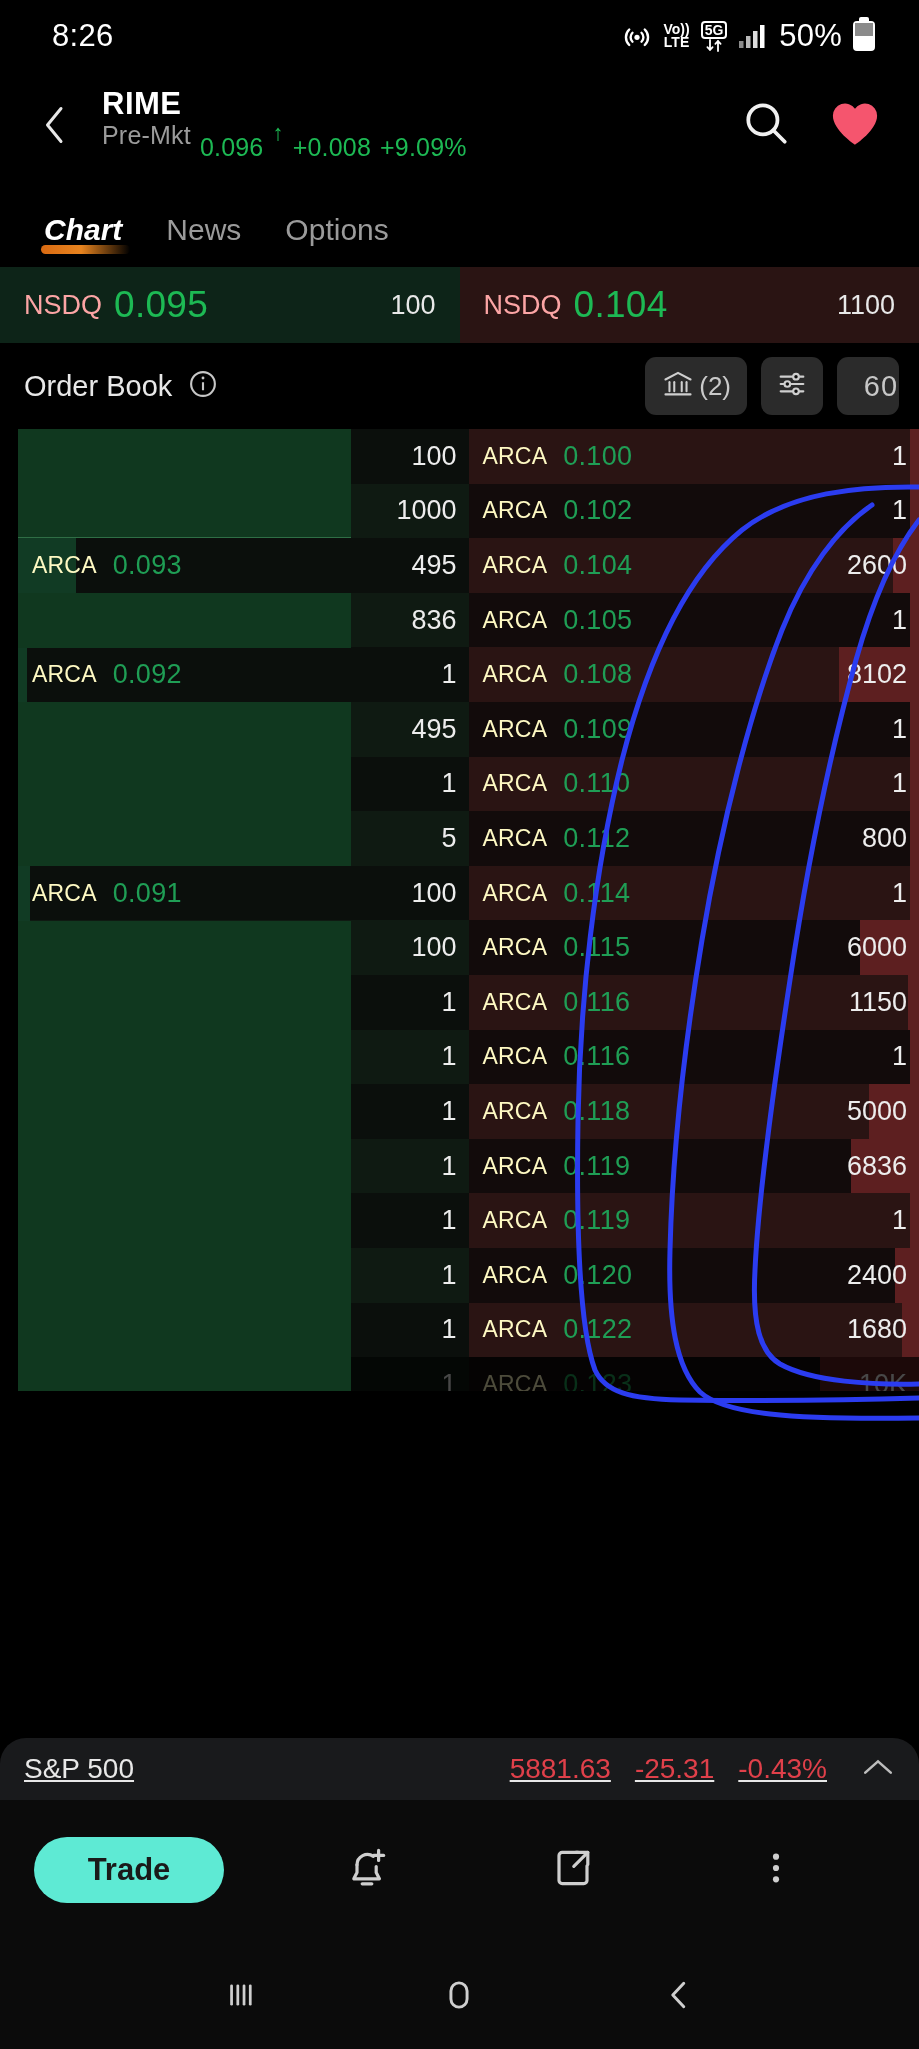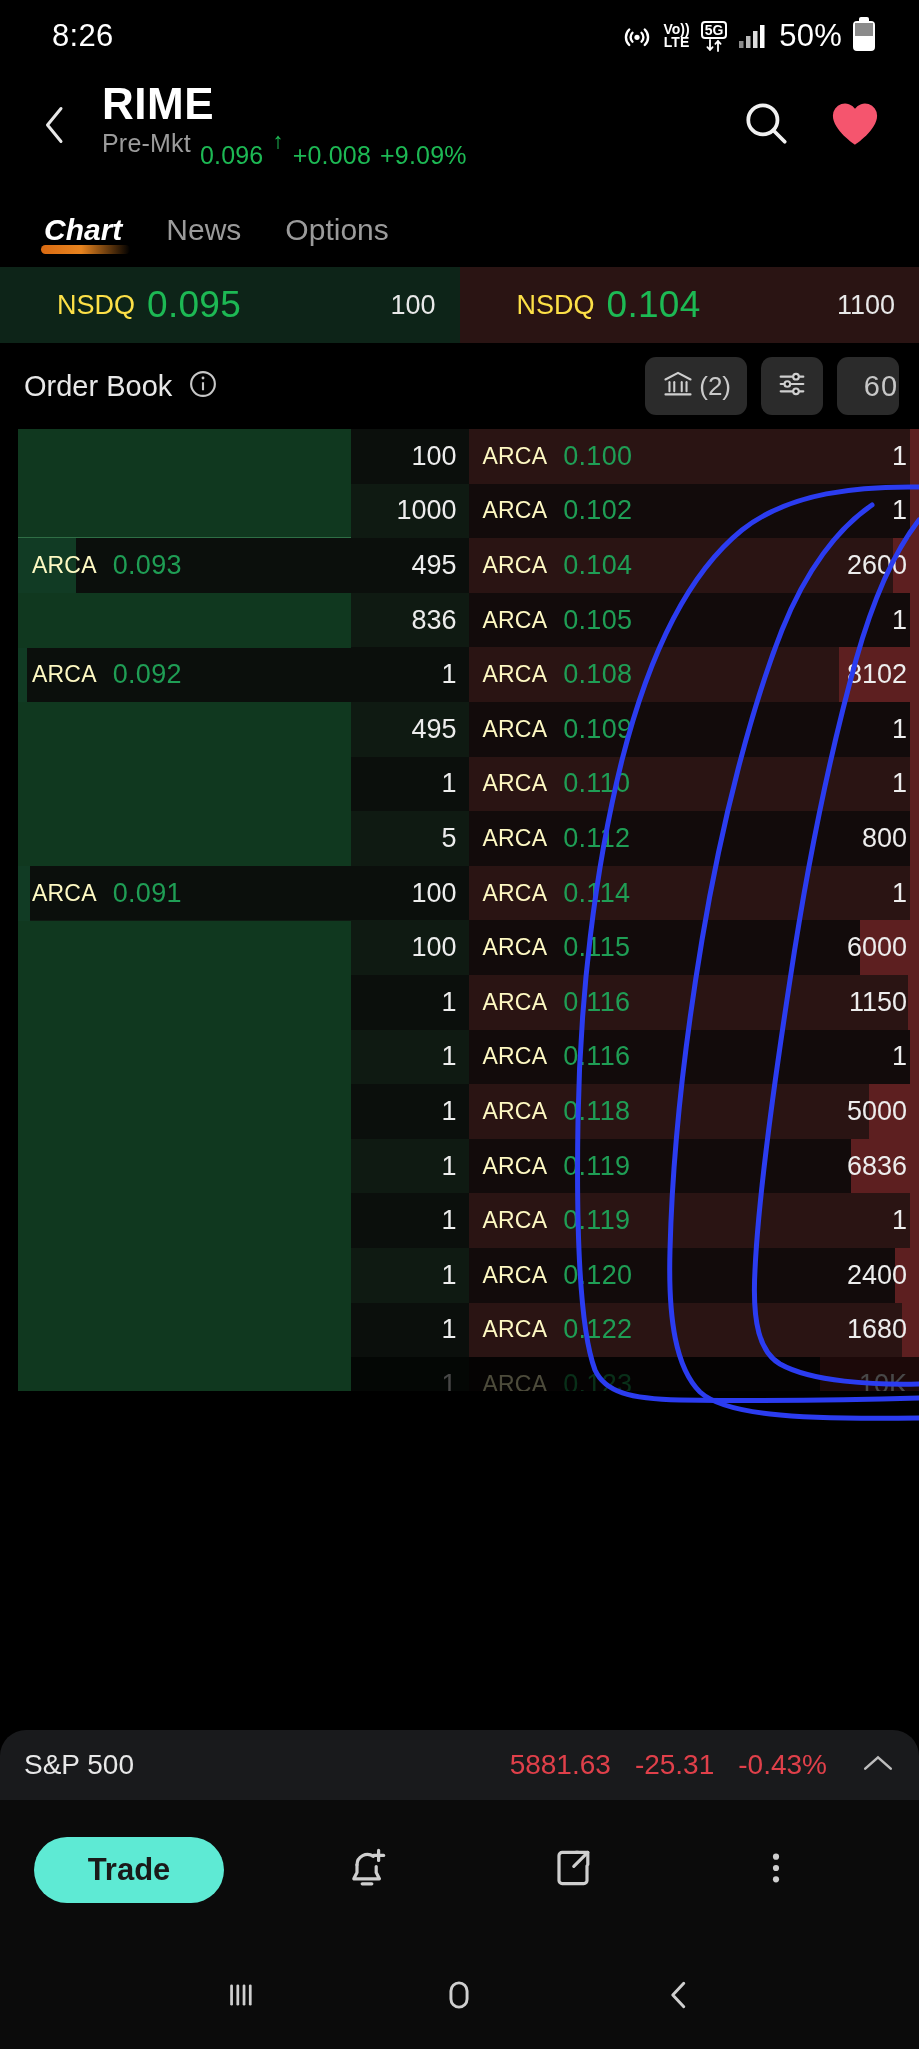--- a/index.html
+++ b/index.html
@@ -28,41 +28,41 @@
     display:flex; flex-direction:column; justify-content:flex-end; }
   .batt:before{ content:""; position:absolute; top:-6px; left:50%; transform:translateX(-50%);
     width:10px; height:4px; background:#fff; border-radius:2px 2px 0 0;}
   .batt i{ display:block; width:100%; height:50%; background:#fff; }
   .batt em{ display:block; position:absolute; top:0; left:0; right:0; height:50%; background:#8b8b8b;}
 
   
   .header{ height:105px; display:flex; align-items:center; padding:0 38px 0 24px; }
   .back-btn{ width:62px; display:flex; align-items:center; justify-content:center; }
   .hdr-titles{ flex:1; padding-left:16px; }
-  .sym{ font-size:44px; font-weight:700; color:#fff; letter-spacing:.5px; line-height:1.12; }
+  .sym{ font-size:31px; font-weight:700; color:#fff; letter-spacing:.5px; line-height:1.12; }
   .quoteline{ font-size:25px; color:#9b9b9b; letter-spacing:.2px; display:flex; align-items:flex-start; gap:9px;}
   .quoteline .g{ color:#1db954;margin-top:12px; }
   .quoteline .arrow{ color:#1db954; font-size:22px; position:relative; top:-1px;}
   .hdr-actions{ display:flex; align-items:center; gap:38px; }
 
   
   .tabs{ display:flex; align-items:flex-end; gap:0; padding:12px 0 0 22px; height:80px;}
   .tab{ font-size:30px; color:#9b9b9b; padding:0 22px 10px 22px; position:relative; white-space:nowrap;}
   .tab.active{ color:#ffffff; font-weight:700; font-style:italic; }
   .tab.active:after{ content:""; position:absolute; left:19px; right:14px; bottom:3px; height:9px;
     border-radius:5px;
     background:linear-gradient(90deg,#d96a12 0%,#e8841f 45%,rgba(232,132,31,0) 100%); }
 
   
   .nbbo{ display:flex; margin-top:10px; }
   .nbbo > div{ flex:1; height:76px; display:flex; align-items:center; padding:0 24px;
     font-size:27px; }
   .nbbo .bid{ background:#0d2418; }
   .nbbo .ask{ background:#2a1413; }
-  .nbbo .venue{ color:#fde047; font-size:27px;margin-left:33px; }
+  .nbbo .venue{ color:#fca5a5; font-size:27px; }
   .nbbo .px{ color:#1db954; font-size:37px; margin-left:12px; letter-spacing:.3px;}
   .nbbo .sz{ margin-left:auto; color:#e8e8e8; font-size:27px; }
 
   
   .obhead{ height:86px; display:flex; align-items:center; padding:0 20px 0 24px; }
   .obhead .label{ font-size:29px; color:#e8e8e8; }
   .info-ic{ margin-left:16px; }
   .obhead .tools{ margin-left:auto; display:flex; align-items:center; gap:14px; }
   .chip{ height:58px; border-radius:11px; background:#2b2b2b; display:flex; align-items:center;
     justify-content:center; gap:4px; padding:0 16px; color:#c9c9c9; }
@@ -91,22 +91,22 @@
   .hl.green{ left:18px; width:333px; background:#10381f; }
   .hl.green.line{ border-bottom:1px solid #2f6e45; }
 
   .book-wrap{ position:relative; height:962px; overflow:hidden; }
   .fade-row{ opacity:.30; }
 
   
   .annot{ position:absolute; left:0; top:0; width:919px; height:2049px; pointer-events:none; }
 
   
-  .indexbar{ position:absolute; left:0; right:0; bottom:249px; height:70px; background:#191a1c;
-    border-radius:26px 26px 0 0; display:flex; align-items:center; padding:0 24px 0 24px; }
+  .indexbar{ position:absolute; left:0; right:0; bottom:249px; height:62px; background:#191a1c;
+    border-radius:26px 26px 0 0; display:flex; align-items:center; padding:0 24px 0 24px;text-decoration:underline; }
   .indexbar .nm{ font-size:28px; color:#e8e8e8; }
   .indexbar .vals{ margin-left:auto; display:flex; align-items:center; gap:24px; }
   .indexbar .v{ font-size:28px; color:#e0404a; }
   .indexbar .chev{ margin-left:34px; color:#bdbdbd; font-size:26px; }
 
   
   .actionbar{ position:absolute; left:0; right:0; bottom:109px; height:140px; background:#0b0b0b;
     display:flex; align-items:center; padding:0 34px; }
   .trade-btn{ width:190px; height:66px; border-radius:33px; background:#5eead4; color:#1a1a1a;
     font-size:31px; font-weight:700; display:flex; align-items:center; justify-content:center;

